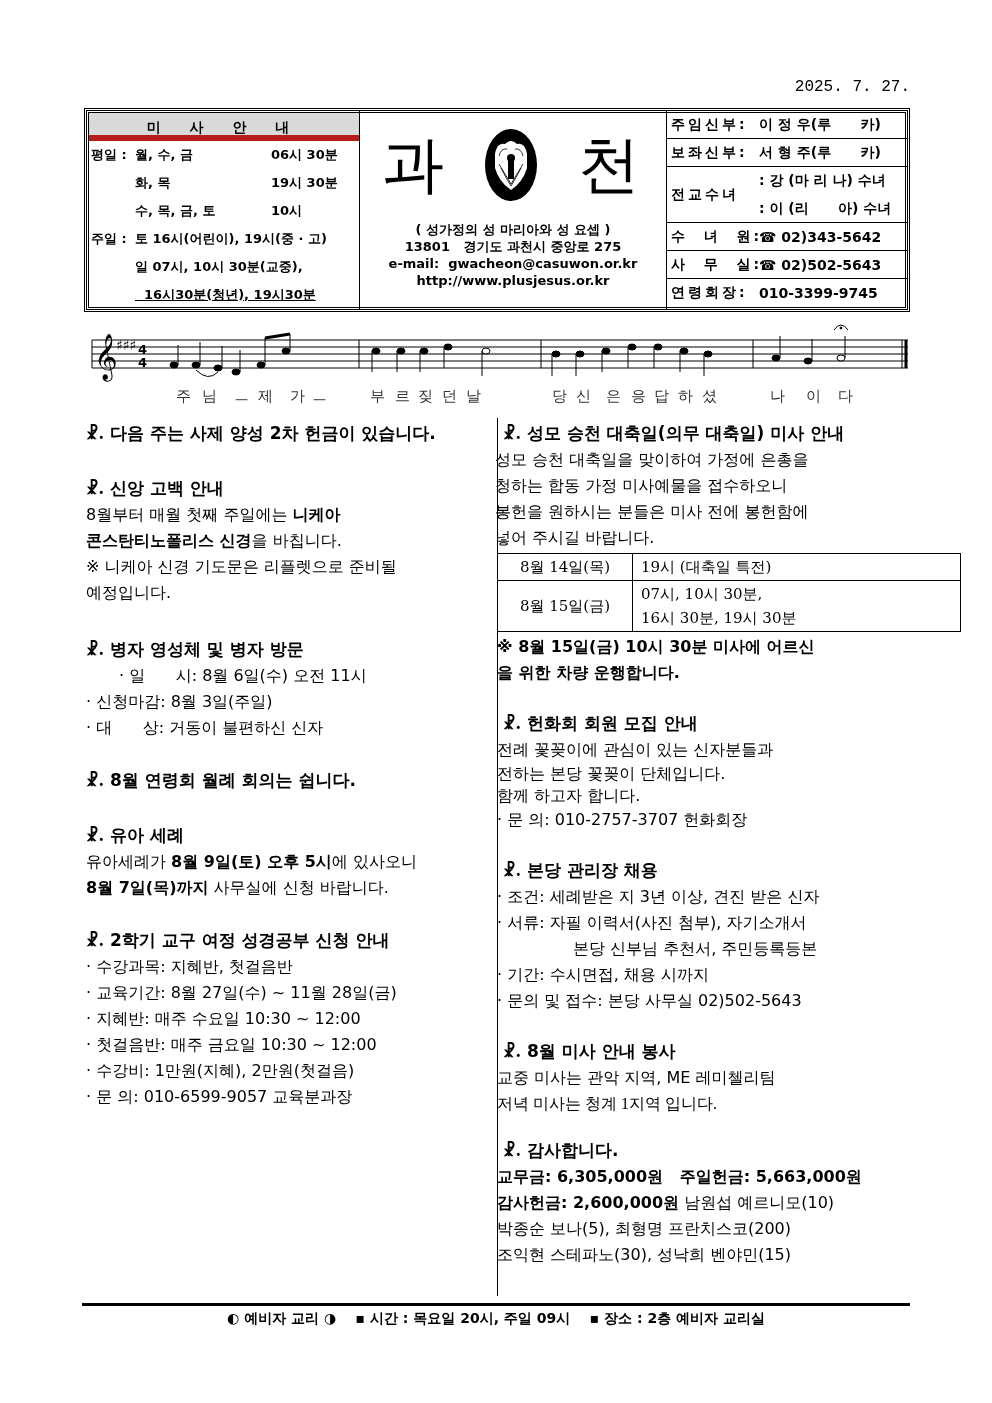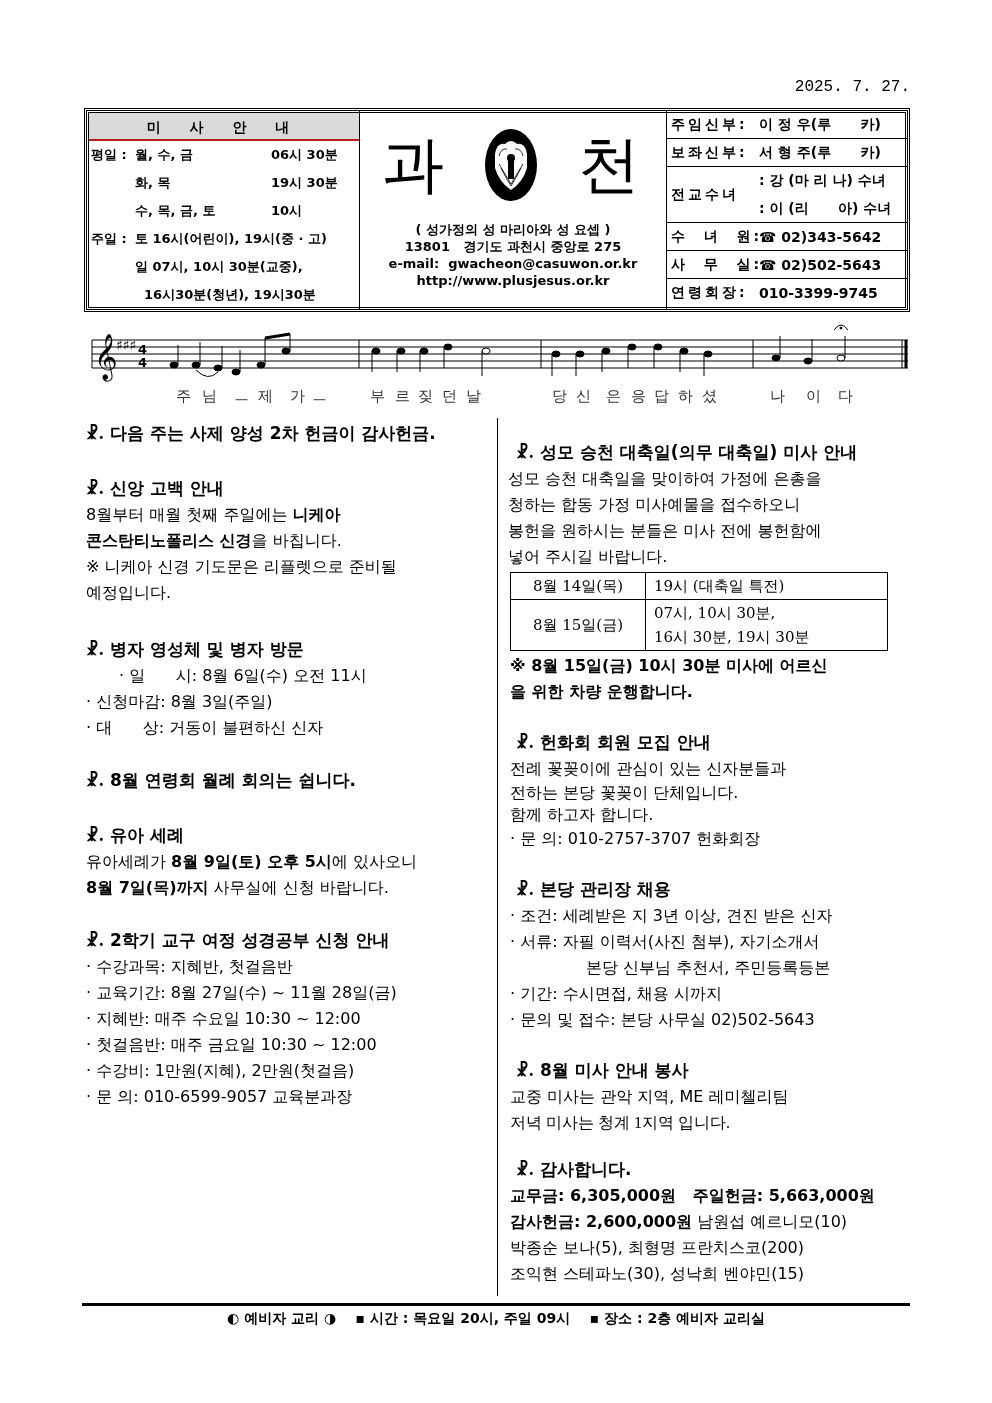--- a/index.html
+++ b/index.html
@@ -5,21 +5,21 @@
   * { box-sizing: border-box; margin: 0; padding: 0; }
   html, body { width: 992px; height: 1403px; background: #ffffff; }
   body { position: relative; font-family: "DejaVu Sans", sans-serif; color: #000; overflow: hidden; }
 
   .date { position: absolute; right: 82px; top: 78px; font-family: "Liberation Mono", monospace; font-size: 16px; letter-spacing: 0px; }
 
   
   .header { position: absolute; left: 84px; top: 108px; width: 826px; height: 204px; border: 3px double #000; border-width: 3px; display: flex; }
   .header::before { content: ""; position: absolute; inset: 1px; border: 1px solid #000; pointer-events: none; }
   .mass-box { width: 273px; border-right: 1px solid #000; position: relative; z-index: 1; }
-  .mass-title { background: #d9d9d9; text-align: center; font-weight: bold; font-size: 14px; height: 28px; line-height: 28px; border-bottom: 2px solid #b91c1c; letter-spacing: 12px; margin: 2px 0 0 2px; }
+  .mass-title { background: #d9d9d9; text-align: center; font-weight: bold; font-size: 14px; height: 28px; line-height: 28px; border-bottom: 6px solid #b91c1c; letter-spacing: 12px; margin: 2px 0 0 2px; }
   .mass-row { font-size: 13px; font-weight: bold; height: 28px; line-height: 28px; display: flex; white-space: nowrap; }
   .mass-row .lbl { width: 48px; padding-left: 4px; }
   .mass-row .days { width: 136px; }
   .mass-row .time { flex: 1; }
   .mass-row .full { flex: 1; }
 
   .center-box { width: 307px; border-right: 1px solid #000; position: relative; z-index: 1; }
   .title-row { display: flex; align-items: center; justify-content: space-between; padding: 8px 26px 0 22px; height: 100px; }
   .title-char { font-family: "DejaVu Sans", sans-serif; font-size: 62px; font-weight: normal; line-height: 1; }
   .logo { width: 52px; height: 72px; border-radius: 50%; background: #000; display: flex; align-items: center; justify-content: center; }
@@ -34,30 +34,30 @@
   .staff-row.tall .v { display: flex; flex-direction: column; justify-content: space-around; height: 56px; }
 
   
   .music { position: absolute; left: 86px; top: 320px; width: 824px; height: 90px; }
   .lyrics { position: absolute; top: 67px; left: 0; width: 100%; font-size: 15px; color: #333; }
   .lyrics span { position: absolute; }
 
   
   .col { position: absolute; top: 420px; font-size: 16px; line-height: 26px; }
   .col-left { left: 86px; width: 404px; }
-  .col-right { left: 516px; width: 396px; margin-top: 19px; }
+  .col-right { left: 503px; width: 396px; }
   .divider-v { position: absolute; left: 497px; top: 418px; width: 1px; height: 878px; background: #000; }
   .sec { margin-bottom: 18px; }
   .sec-title { font-weight: bold; font-size: 17px; line-height: 26px; white-space: nowrap; }
   .chi { font-family: "DejaVu Serif", serif; font-weight: bold; font-size: 16px; }
   .line { white-space: nowrap; }
   .b { font-weight: bold; }
   .indent { padding-left: 70px; }
 
-  table.sched { border-collapse: collapse; width: 378px; margin: 2px 0 2px 3px; font-family: "DejaVu Serif", serif; font-size: 15px; }
+  table.sched { border-collapse: collapse; width: 464px; margin: 2px 0 2px 3px; font-family: "DejaVu Serif", serif; font-size: 15px; }
   table.sched td { border: 1px solid #000; padding: 1px 8px; line-height: 24px; vertical-align: middle; }
   table.sched td.d { width: 135px; text-align: center; }
 
   .footer-line { position: absolute; left: 82px; top: 1303px; width: 828px; height: 3px; background: #000; }
   .footer { position: absolute; left: 82px; top: 1307px; width: 828px; text-align: center; font-size: 14px; font-weight: bold; line-height: 22px; white-space: pre; }
 </style>
 </head>
 <body>
 
 <div class="date">2025. 7. 27.</div>
@@ -83,21 +83,21 @@
     <div class="mass-row">
       <span class="lbl">주일 :</span>
       <span class="full">토 16시(어린이), 19시(중 · 고)</span>
     </div>
     <div class="mass-row">
       <span class="lbl"></span>
       <span class="full">일 07시, 10시 30분(교중),</span>
     </div>
     <div class="mass-row" style="white-space:pre;">
       <span class="lbl"></span>
-      <span class="full" style="white-space:pre;">  16시30분(청년), 19시30분</span>
+      <span class="full" style="white-space:pre;text-decoration:underline;">  16시30분(청년), 19시30분</span>
     </div>
   </div>
 
   <div class="center-box">
     <div class="title-row">
       <span class="title-char">과</span>
       <div class="logo">
         <svg width="44" height="62" viewBox="0 0 44 62">
           <ellipse cx="22" cy="31" rx="22" ry="31" fill="#000"></ellipse>
           <path d="M6 20 Q8 8 16 10 Q22 4 28 10 Q36 8 38 20 L38 34 Q34 48 22 56 Q10 48 6 34 Z" fill="#fff"></path>
@@ -242,21 +242,21 @@
     <span style="left:684px">나</span>
     <span style="left:720px">이</span>
     <span style="left:752px">다</span>
   </div>
 </div>
 
 <div class="divider-v"></div>
 
 <div class="col col-left">
   <div class="sec" style="margin-bottom:28px;">
-    <div class="sec-title"><span class="chi">☧.</span> <span>다음 주는 사제 양성 2차 헌금이 감사헌금.</span></div>
+    <div class="sec-title"><span class="chi">☧.</span> <span>다음 주는 사제 양성 2차 헌금이 있습니다.</span></div>
   </div>
 
   <div class="sec" style="margin-bottom:30px;">
     <div class="sec-title"><span class="chi">☧.</span> <span>신앙 고백 안내</span></div>
     <div class="line"><span>8월부터 매월 첫째 주일에는 </span><span class="b">니케아</span></div>
     <div class="line"><span class="b">콘스탄티노폴리스 신경</span><span>을 바칩니다.</span></div>
     <div class="line">※ 니케아 신경 기도문은 리플렛으로 준비될</div>
     <div class="line">예정입니다.</div>
   </div>
 

